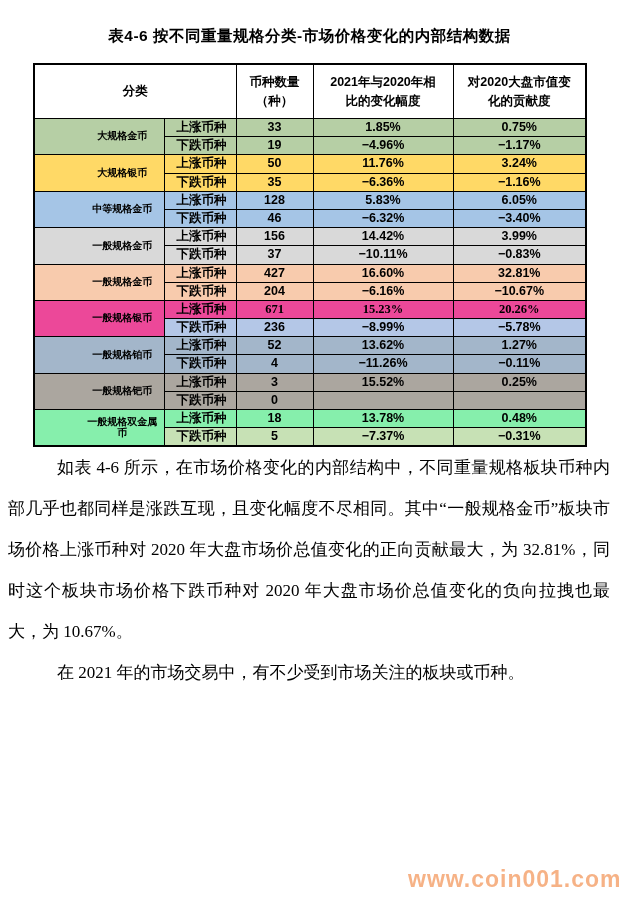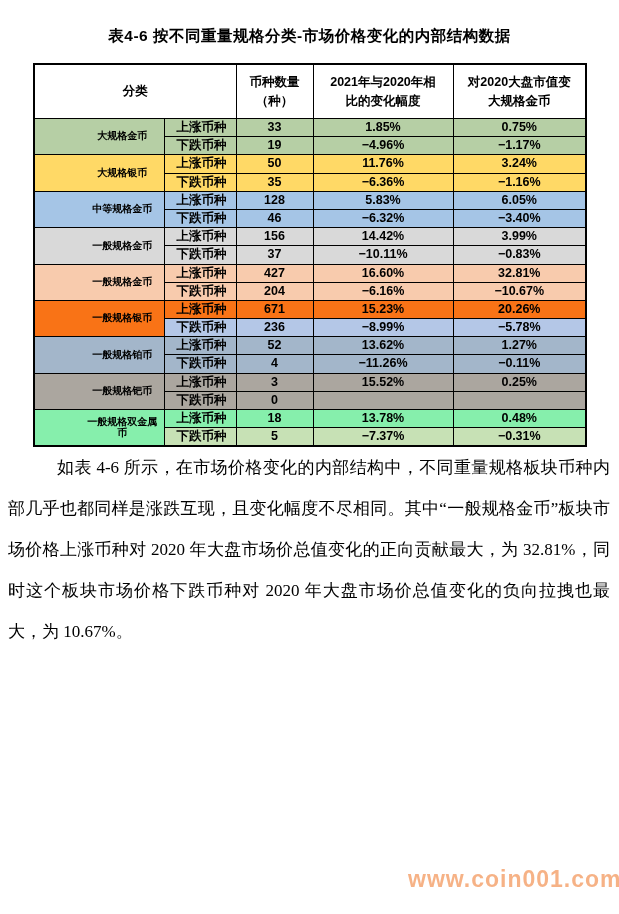--- a/index.html
+++ b/index.html
@@ -84,21 +84,21 @@
         <col style="width:133px">
     </colgroup>
     <thead>
       <tr>
         <th colspan="2">分类</th>
         <th>币种数量
 （种）</th>
         <th>2021年与2020年相
 比的变化幅度</th>
         <th>对2020大盘市值变
-大规格金币</th>
+化的贡献度</th>
       </tr>
     </thead>
     <tbody>
       <tr style="background: rgb(182, 207, 165);">
         <td class="cat" rowspan="2">大规格金币</td>
         <td class="lbl">上涨币种</td>
         <td>33</td>
         <td>1.85%</td>
         <td>0.75%</td>
       </tr>
@@ -158,21 +158,21 @@
         <td>16.60%</td>
         <td>32.81%</td>
       </tr>
       <tr style="background: rgb(248, 203, 173);">
         <td class="lbl">下跌币种</td>
         <td>204</td>
         <td>−6.16%</td>
         <td>−10.67%</td>
       </tr>
 
-      <tr style="background: #f97316;">
+      <tr style="background: #ec4899; font-family: Liberation Serif, serif;">
         <td class="cat" rowspan="2">一般规格银币</td>
         <td class="lbl">上涨币种</td>
         <td>671</td>
         <td>15.23%</td>
         <td>20.26%</td>
       </tr>
       <tr style="background: rgb(180, 199, 231);">
         <td class="lbl">下跌币种</td>
         <td>236</td>
         <td>−8.99%</td>
@@ -218,17 +218,18 @@
         <td class="lbl">下跌币种</td>
         <td>5</td>
         <td>−7.37%</td>
         <td>−0.31%</td>
       </tr>
     </tbody>
   </table>
 
   <div class="body-text">
     <p class="para">如表 4-6 所示，在市场价格变化的内部结构中，不同重量规格板块币种内部几乎也都同样是涨跌互现，且变化幅度不尽相同。其中“一般规格金币”板块市场价格上涨币种对 2020 年大盘市场价总值变化的正向贡献最大，为 32.81%，同时这个板块市场价格下跌币种对 2020 年大盘市场价总值变化的负向拉拽也最大，为 10.67%。</p>
+    <p class="para">在 2021 年的市场交易中，有不少受到市场关注的板块或币种。</p>
   </div>
 
   <div class="watermark">www.coin001.com</div>
 
 </div>
 
 </body></html>

